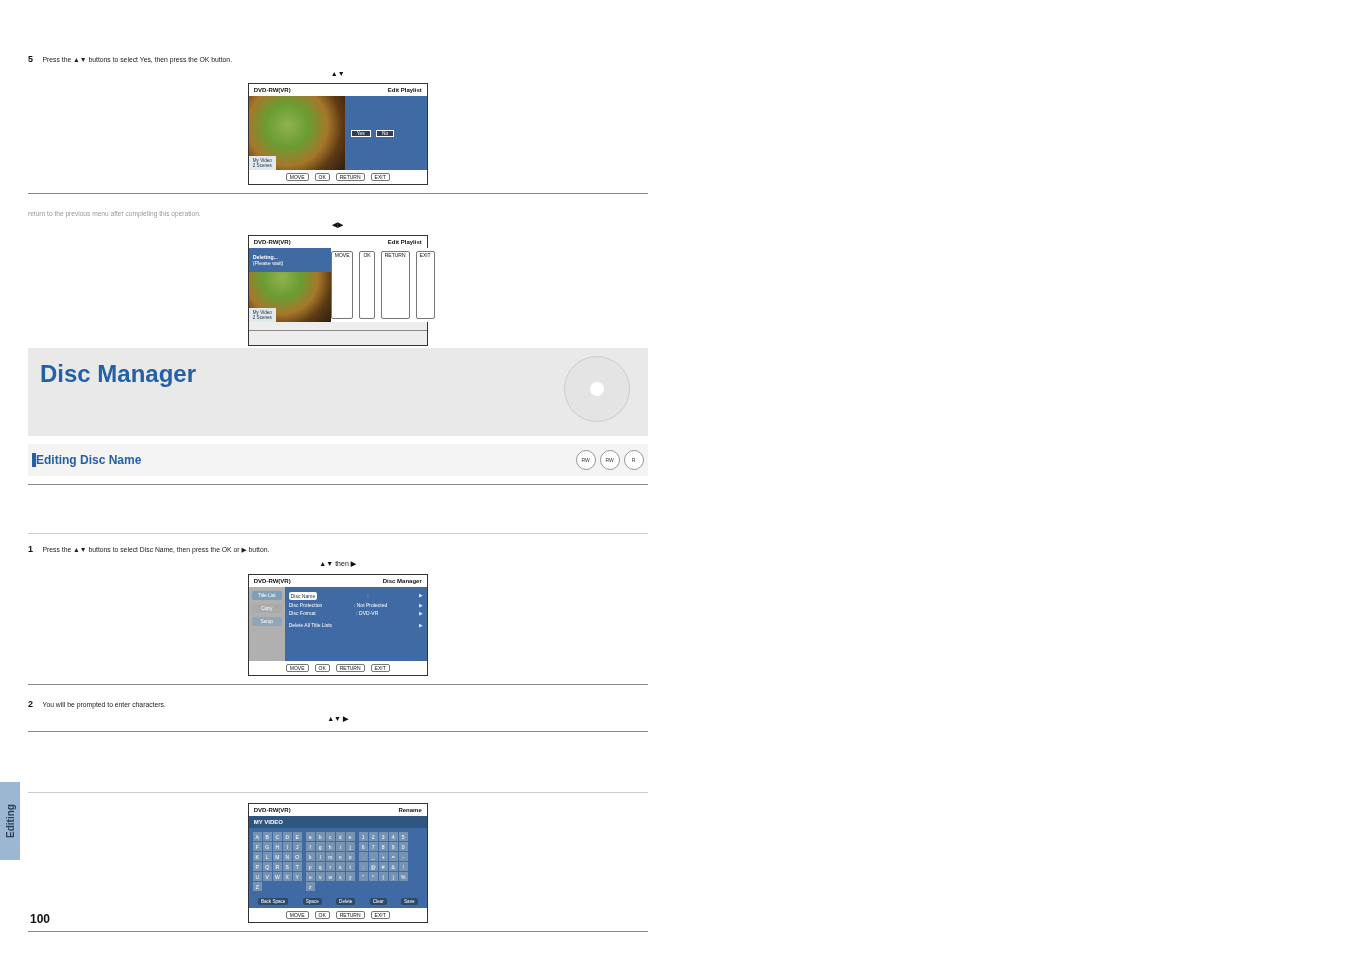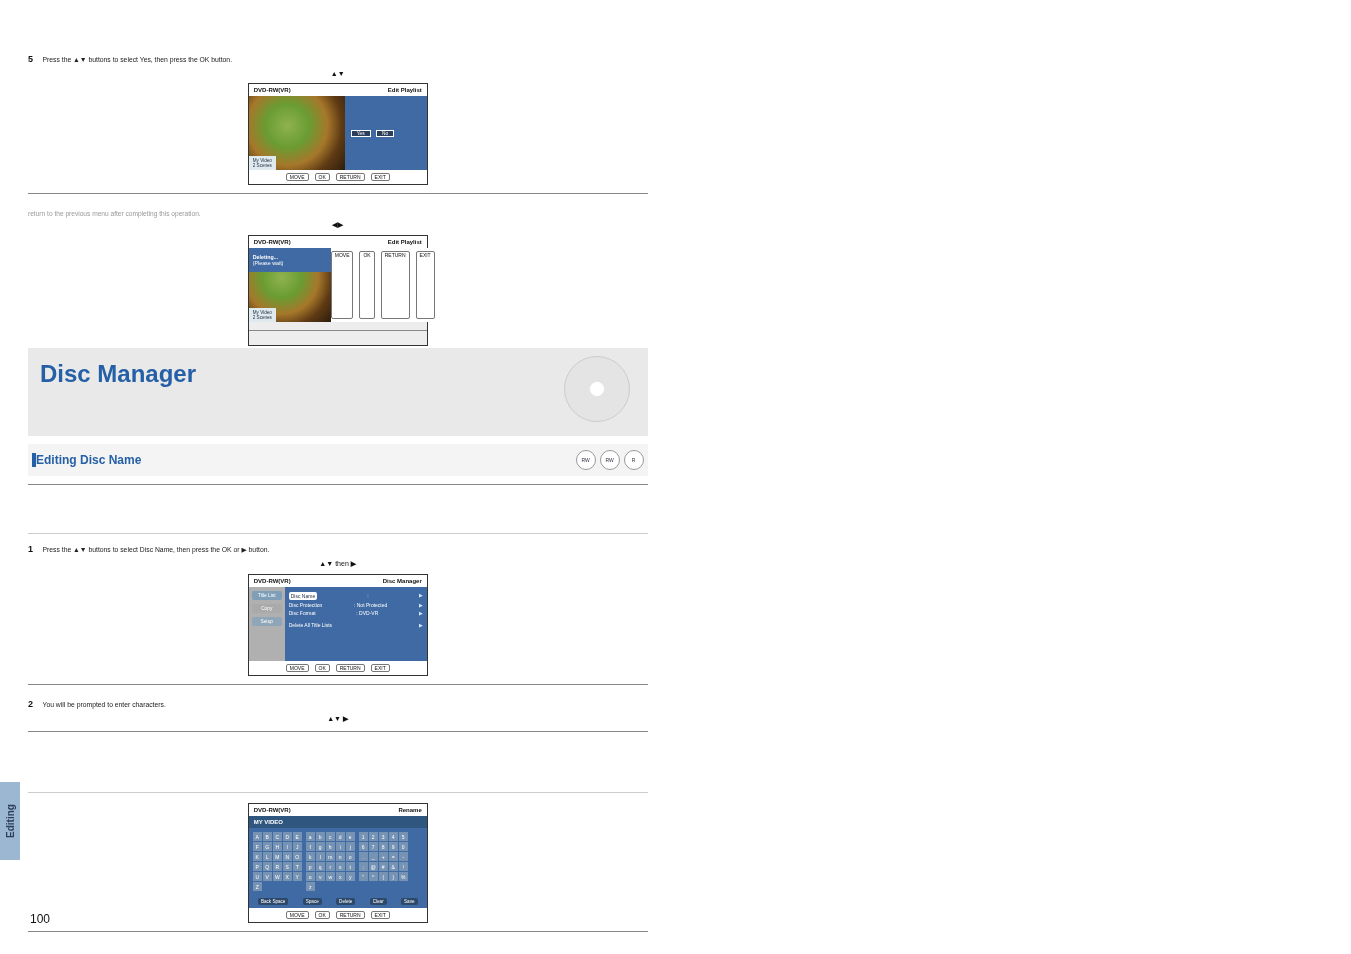--- a/index.html
+++ b/index.html
@@ -251,21 +251,21 @@
     color:#2c3e58;
     font-weight:bold;
     font-size:10px;
     display:flex; align-items:center; justify-content:center;
   }
   .sidetab-left { left:0; writing-mode: vertical-rl; transform: rotate(180deg);}
   .page-num {
     position:absolute;
     bottom:28px;
     font-size:12px;
-    font-weight:normal;
+    font-weight:bold;
   }
   .page-num.left { left:30px; }
   .arrowline { text-align:center; font-size:7px; font-weight:bold; margin:2px 0 4px; }
   .faded-para { font-size:6.6px; color:#999; line-height:1.35; }
 </style>
 </head>
 <body>
 
 <div class="spread">
 

